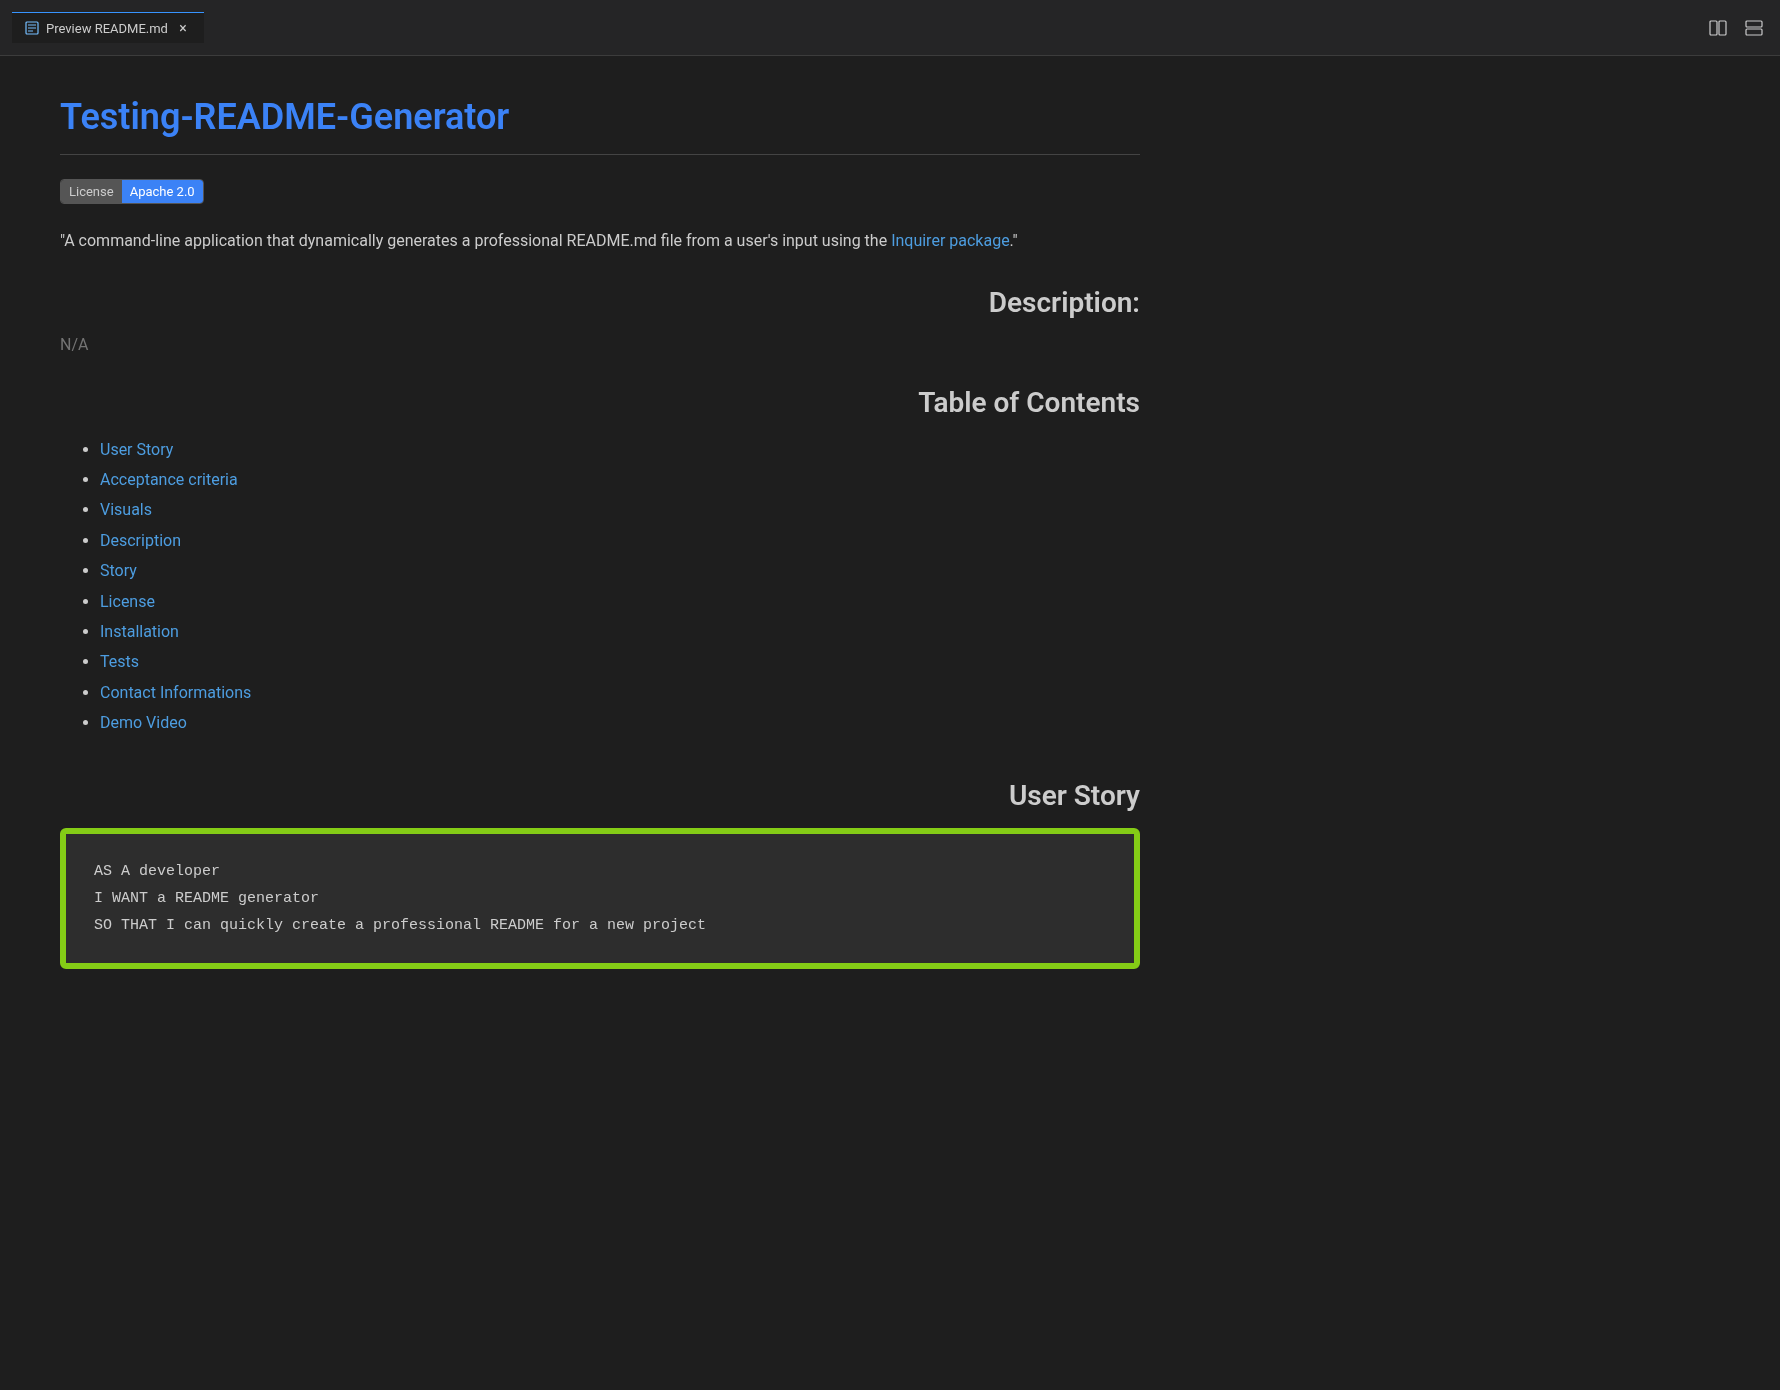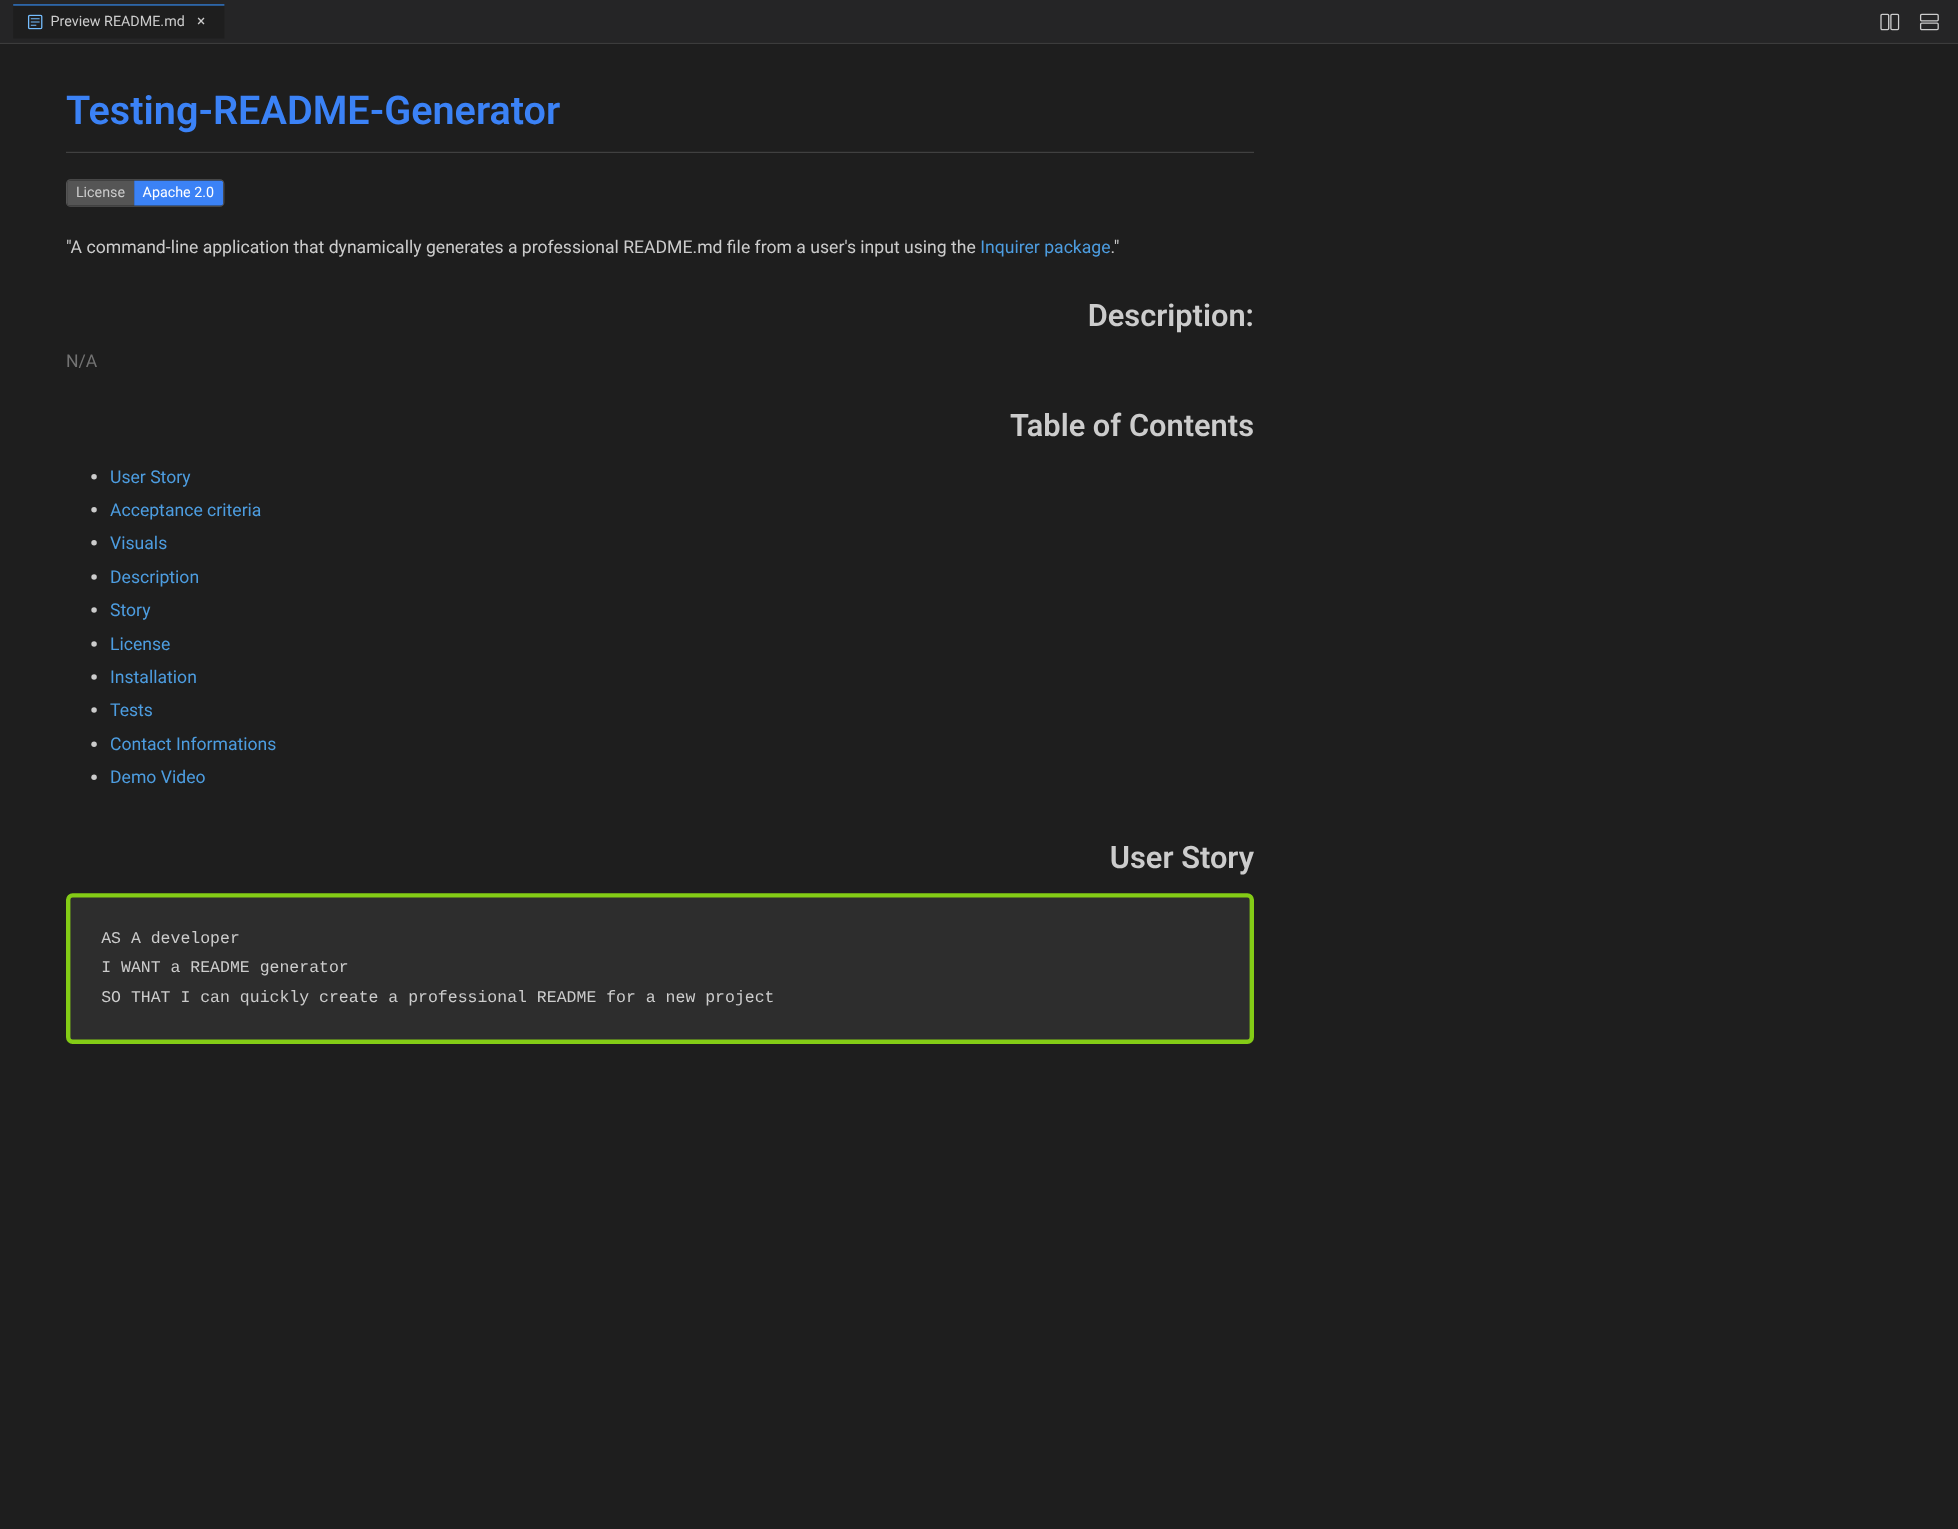--- a/index.html
+++ b/index.html
@@ -12,21 +12,21 @@
       background-color: #1e1e1e;
       color: #cccccc;
       font-family: -apple-system, BlinkMacSystemFont, 'Segoe UI', Roboto, sans-serif;
       font-size: 16px;
       width: 1780px;
       min-height: 1390px;
     }
 
     .titlebar {
       background-color: #252526;
-      height: 40px;
+      height: 56px;
       display: flex;
       align-items: center;
       justify-content: space-between;
       padding: 0 12px;
       border-bottom: 1px solid #3c3c3c;
     }
 
     .titlebar-left {
       display: flex;
       align-items: center;
@@ -166,21 +166,21 @@
       text-decoration: none;
       font-size: 16px;
     }
 
     .user-story-section {
       margin-top: 8px;
     }
 
     .code-block {
       background-color: #2d2d2d;
-      border: 4px solid #84cc16;
+      border: 6px solid #84cc16;
       border-radius: 6px;
       padding: 24px 28px;
       margin-top: 16px;
       font-family: 'Courier New', Courier, monospace;
       font-size: 15px;
       color: #cccccc;
       line-height: 1.8;
       white-space: pre;
     }
   </style>

